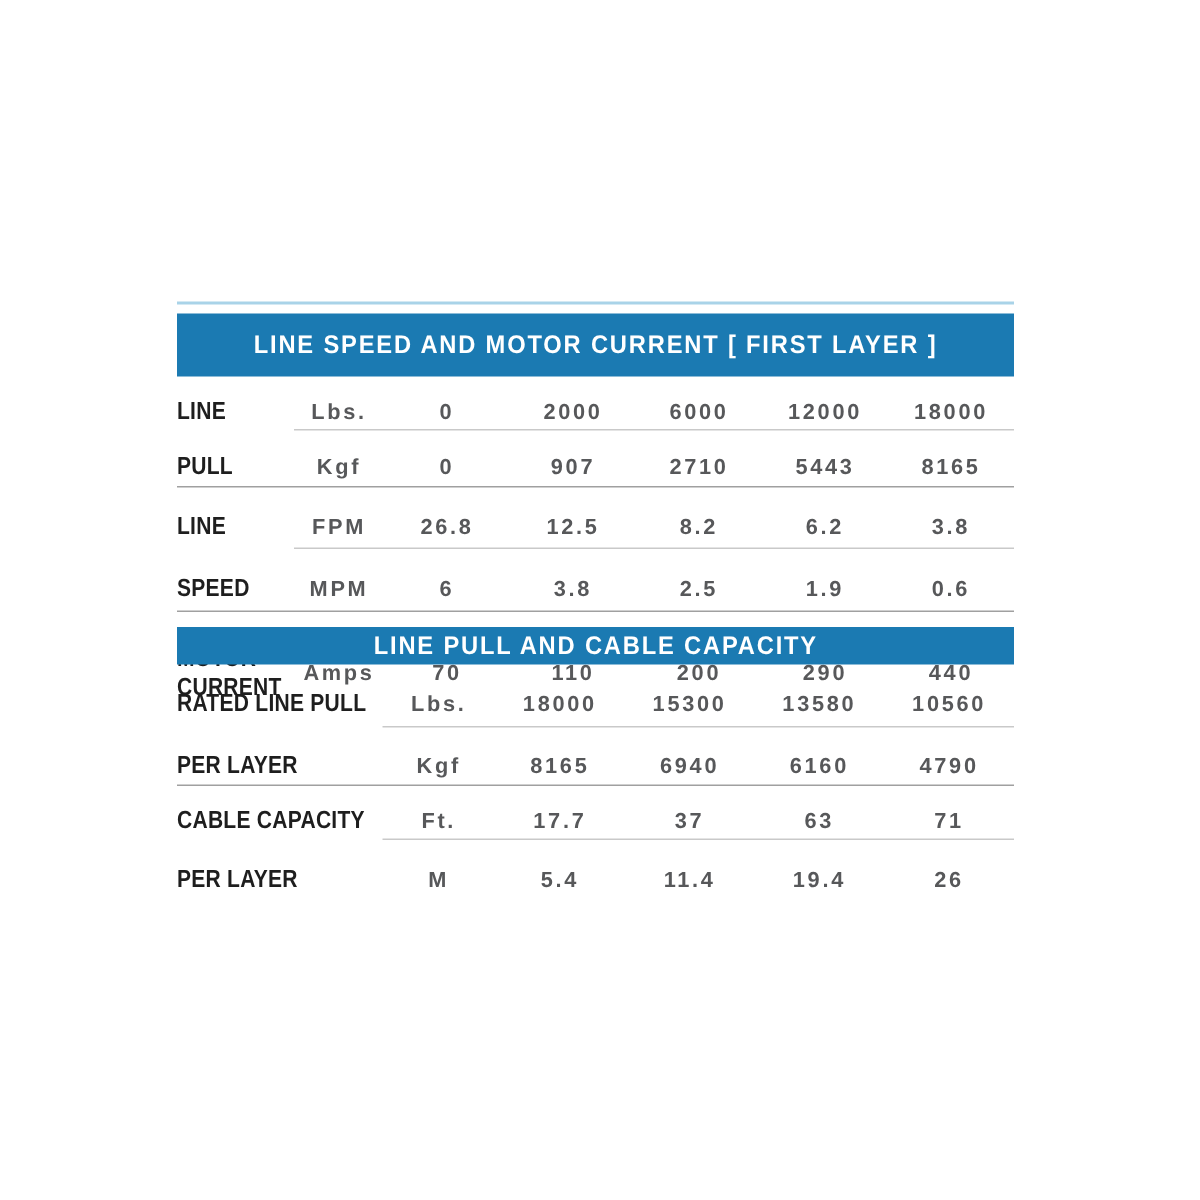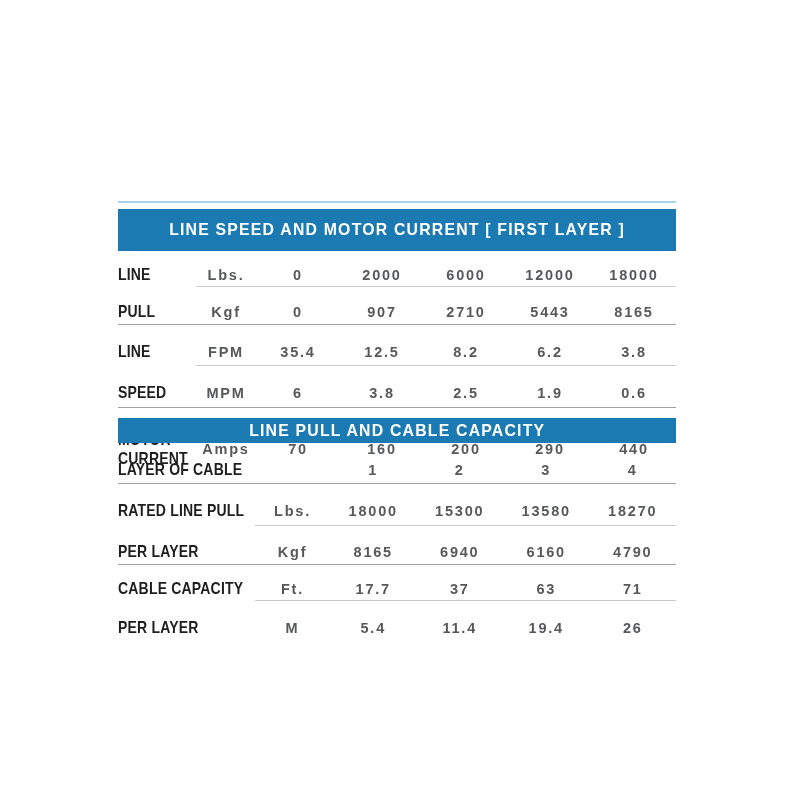--- a/index.html
+++ b/index.html
@@ -71,69 +71,61 @@
       <span class="val">0</span>
       <span class="val">907</span>
       <span class="val">2710</span>
       <span class="val">5443</span>
       <span class="val">8165</span>
     </div>
 
     <div class="row h29 sep-partial">
       <span class="lbl"><span class="cond">LINE</span></span>
       <span class="unit">FPM</span>
-      <span class="val">35.4</span>
+      <span class="val">26.8</span>
       <span class="val">12.5</span>
       <span class="val">8.2</span>
       <span class="val">6.2</span>
       <span class="val">3.8</span>
     </div>
 
     <div class="row h30 sep-full">
       <span class="lbl"><span class="cond">SPEED</span></span>
       <span class="unit">MPM</span>
       <span class="val">6</span>
       <span class="val">3.8</span>
       <span class="val">2.5</span>
       <span class="val">1.9</span>
       <span class="val">0.6</span>
     </div>
 
     <div class="row h58">
       <span class="lbl"><span class="cond wrap">MOTOR CURRENT</span></span>
       <span class="unit">Amps</span>
       <span class="val">70</span>
-      <span class="val">160</span>
+      <span class="val">110</span>
       <span class="val">200</span>
       <span class="val">290</span>
       <span class="val">440</span>
     </div>
   </section>
 
   <section class="spec-table t2">
     <header class="bar">
       <span class="bar-text">LINE PULL AND CABLE CAPACITY</span>
     </header>
 
-    <div class="row h29 sep-full">
-      <span class="lbl"><span class="cond">LAYER OF CABLE</span></span>
-      <span class="unit"></span>
-      <span class="val">1</span>
-      <span class="val">2</span>
-      <span class="val">3</span>
-      <span class="val">4</span>
-    </div>
 
     <div class="row h30 sep-partial">
       <span class="lbl"><span class="cond">RATED LINE PULL</span></span>
       <span class="unit">Lbs.</span>
       <span class="val">18000</span>
       <span class="val">15300</span>
       <span class="val">13580</span>
-      <span class="val">18270</span>
+      <span class="val">10560</span>
     </div>
 
     <div class="row h27 sep-full">
       <span class="lbl"><span class="cond">PER LAYER</span></span>
       <span class="unit">Kgf</span>
       <span class="val">8165</span>
       <span class="val">6940</span>
       <span class="val">6160</span>
       <span class="val">4790</span>
     </div>

